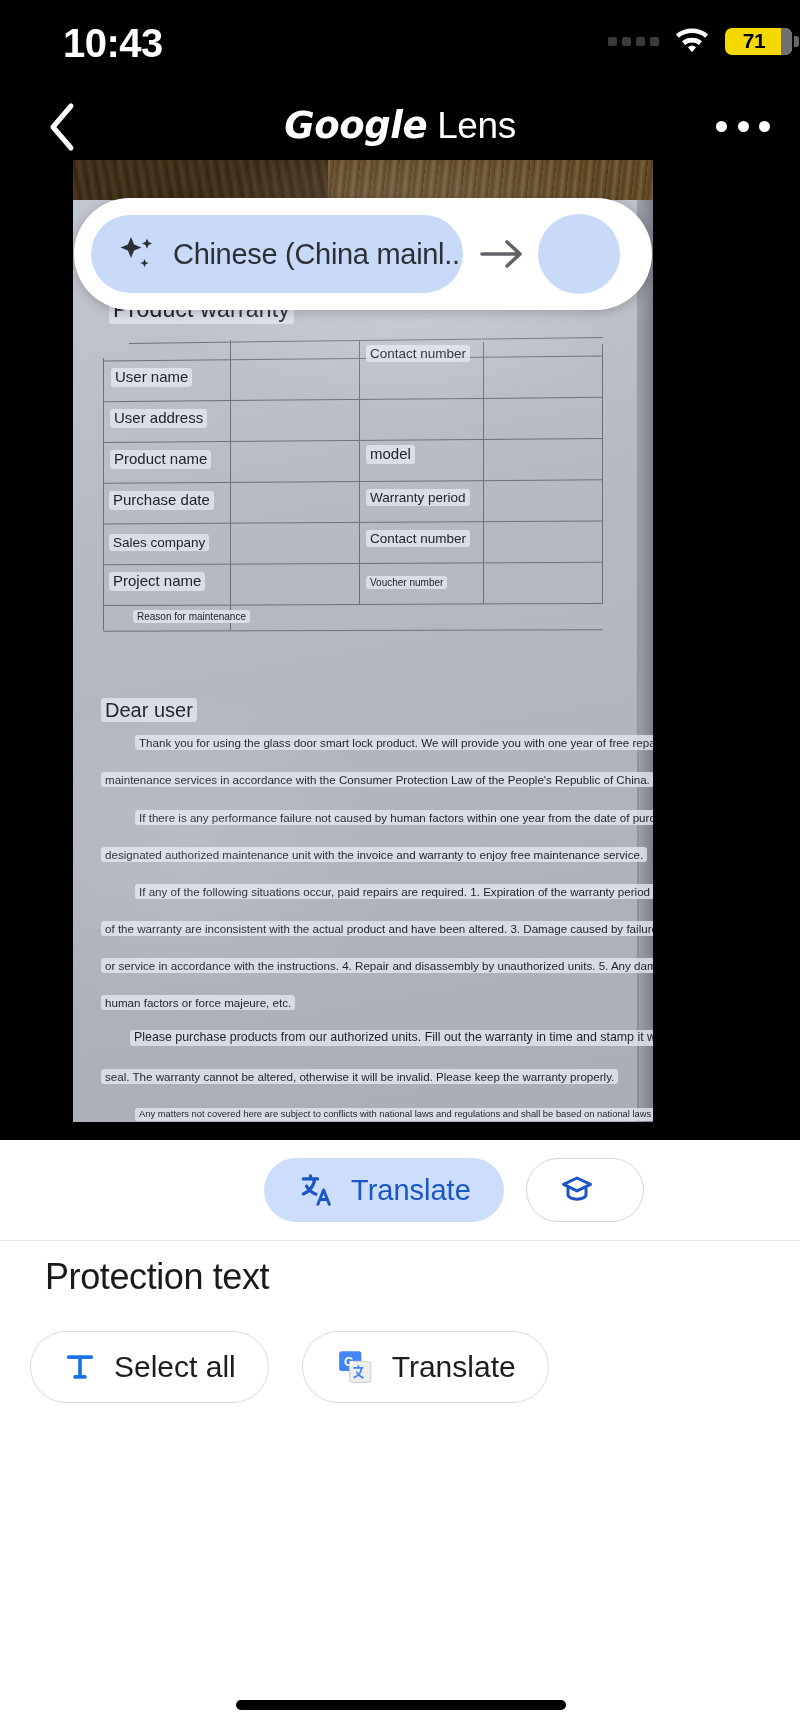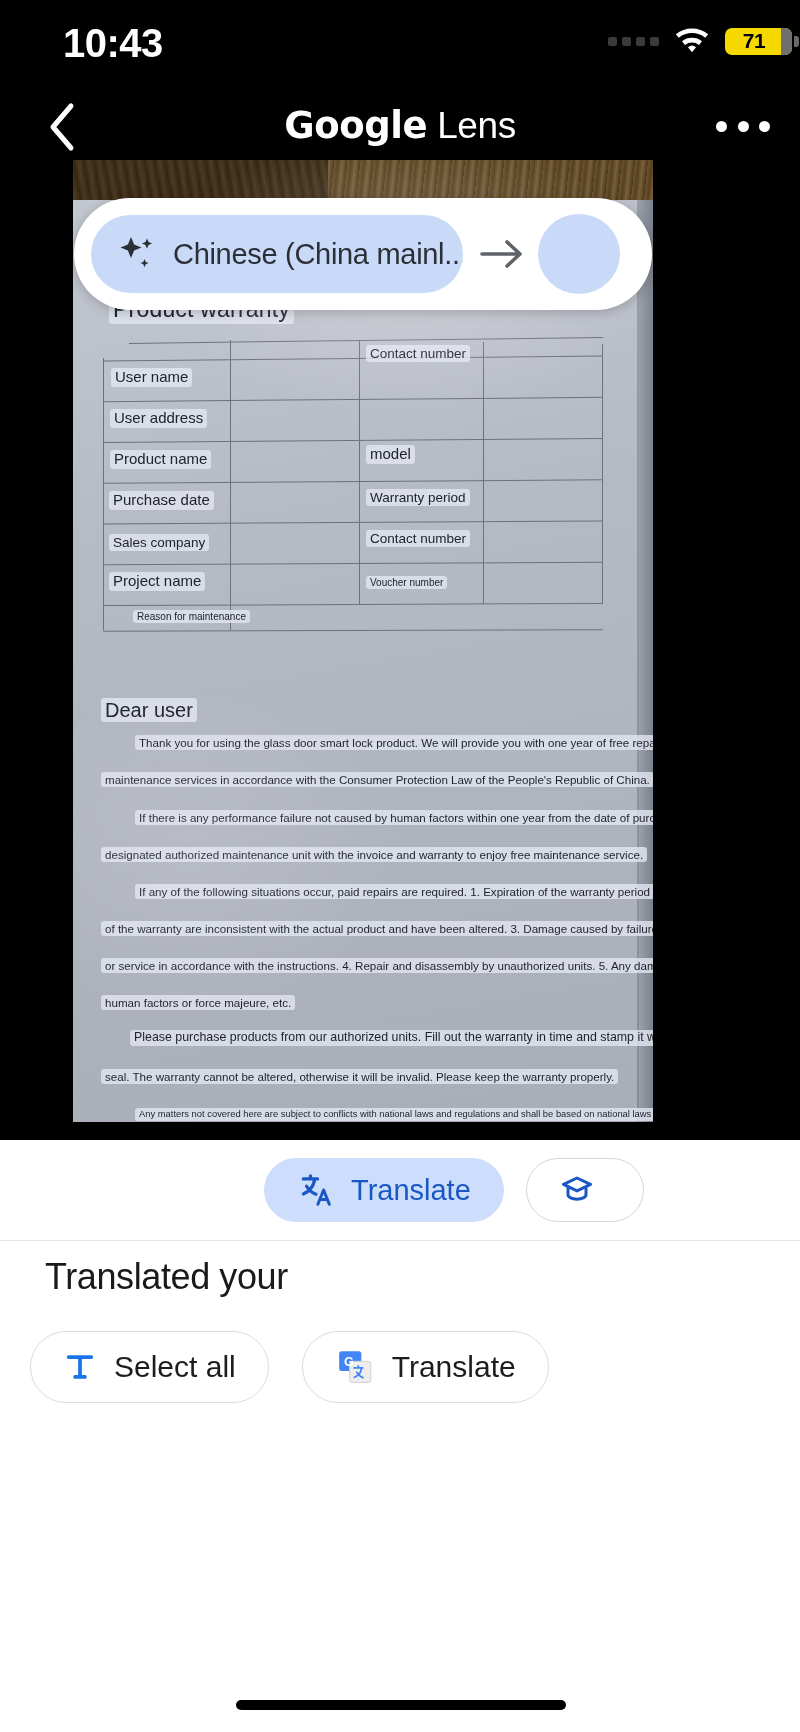--- a/index.html
+++ b/index.html
@@ -53,21 +53,21 @@
   }
   .back-btn{
     position:absolute; left:36px; top:14px; width:52px; height:50px;
     display:flex; align-items:center; justify-content:center; cursor:pointer;
   }
   .back-btn svg{ display:block; }
   .appbar-title{
     position:absolute; left:0; right:0; top:16px; text-align:center;
     color:#fff; font-size:37px; letter-spacing:-0.4px;
   }
-  .appbar-title .g-part{ font-family:"DejaVu Sans", sans-serif; font-weight:600;}
+  .appbar-title .g-part{ font-family:"DejaVu Sans", sans-serif; font-weight:600;font-style:italic;}
   .appbar-title .l-part{ font-weight:400; }
   .more-btn{
     position:absolute; right:30px; top:24px; width:54px; height:28px;
     display:flex; align-items:center; justify-content:space-between; cursor:pointer;
   }
   .more-btn i{ width:11px; height:11px; border-radius:50%; background:#fff; display:block;}
 
   
   .viewer{
     position:absolute; top:160px; left:0; width:800px; height:980px;
@@ -359,21 +359,21 @@
     <svg width="36" height="36" viewBox="0 0 24 24">
       <path d="M12 4l9 4.3-9 4.3-9-4.3z" stroke="#1a56c4" stroke-width="2" fill="none" stroke-linejoin="round"></path>
       <path d="M6 10.6v4.6c0 1.6 2.7 2.9 6 2.9s6-1.3 6-2.9v-4.6" stroke="#1a56c4" stroke-width="2" fill="none" stroke-linecap="round"></path>
     </svg>
     <span></span>
   </div>
 </div>
 <div class="divider"></div>
 
 <div class="sheet">
-  <div class="sheet-title">Translated your</div>
+  <div class="sheet-title">Protection text</div>
   <div class="actions">
 
     <div class="act-btn">
       <svg width="34" height="34" viewBox="0 0 24 24">
         <path d="M4 5h16M12 5v14M8.5 19h7" stroke="#1a73e8" stroke-width="2.6" fill="none" stroke-linecap="round"></path>
       </svg>
       <span>Select all</span>
     </div>
 
 

